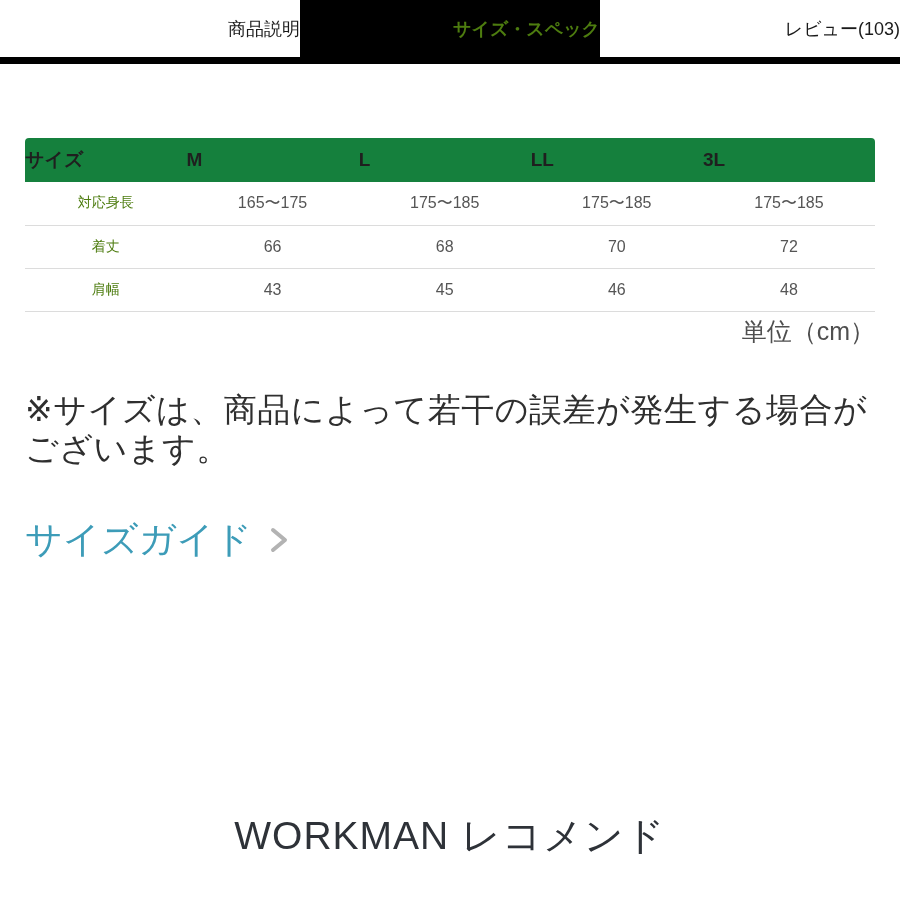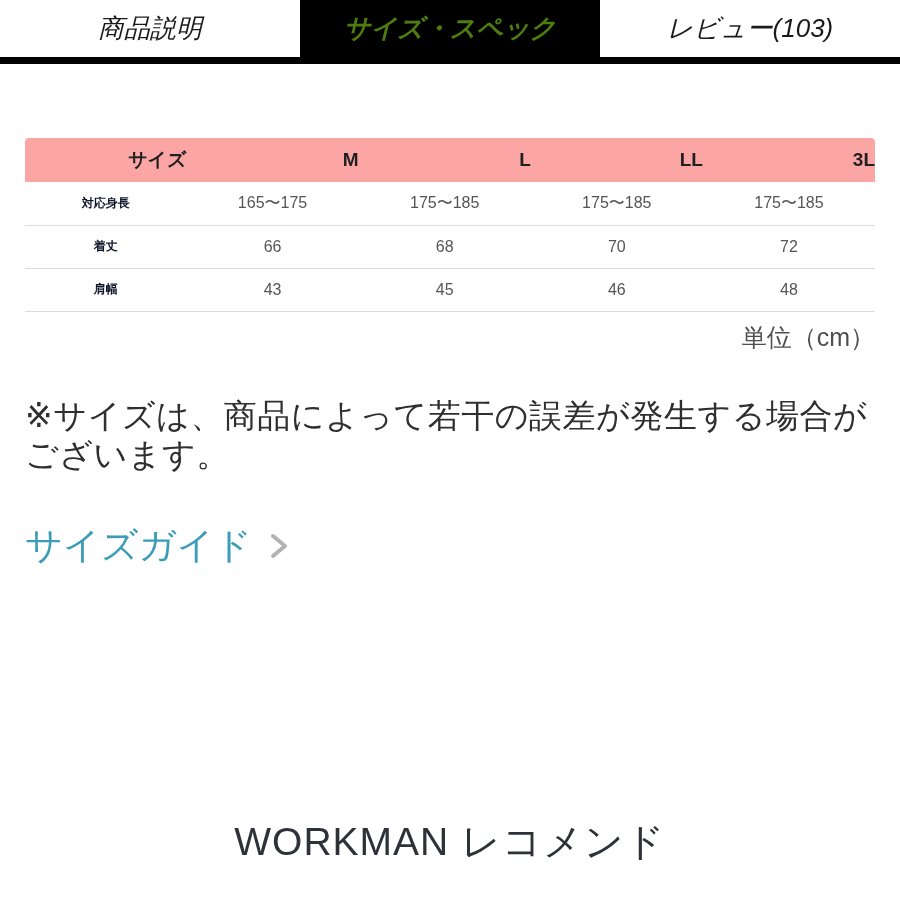--- a/index.html
+++ b/index.html
@@ -16,72 +16,71 @@
     display: flex;
     width: 100%;
     height: 64px;
     border-bottom: 7px solid #000000;
     background: #ffffff;
   }
   .tab {
     flex: 1 1 0;
     display: flex;
     align-items: center;
-    justify-content: center;
-    font-size: 26px;
+    justify-content: flex-end;
+    font-size: 18px;
     color: #1a1a1a;
     cursor: pointer;
     user-select: none;
-    font-style: italic;
   }
   .tab.active {
     background: #000000;
     color: #4d7c0f;
     font-weight: 700;
   }
 
   
   .table-wrap { margin: 74px 25px 0 25px; }
   table.size-table {
     width: 100%;
     border-collapse: collapse;
     table-layout: fixed;
   }
   table.size-table col.label-col { width: 19%; }
   table.size-table thead th {
-    background: #fca5a5;
+    background: #15803d;
     height: 44px;
     font-size: 19px;
     font-weight: 700;
     color: #1f1f1f;
-    text-align: right;
+    text-align: left;
     vertical-align: middle;
   }
   table.size-table thead th:first-child { border-radius: 4px 0 0 0; }
   table.size-table thead th:last-child  { border-radius: 0 4px 0 0; }
   table.size-table tbody th,
   table.size-table tbody td {
     height: 43px;
     text-align: center;
     vertical-align: middle;
     border-bottom: 1px solid #dcdcdc;
   }
   table.size-table tbody th {
-    font-size: 12px;
-    font-weight: 700;
-    color: #0f172a;
+    font-size: 14px;
+    font-weight: 400;
+    color: #4d7c0f;
   }
   table.size-table tbody td {
     font-size: 16px;
     font-weight: 400;
     color: #555555;
   }
 
   .unit-label {
-    margin: 9px 25px 0 0;
+    margin: 3px 25px 0 0;
     text-align: right;
     font-size: 25px;
     color: #4f4f4f;
   }
 
   .note {
     margin: 42px 25px 0 25px;
     font-size: 33px;
     line-height: 1.2;
     color: #2f2f2f;

